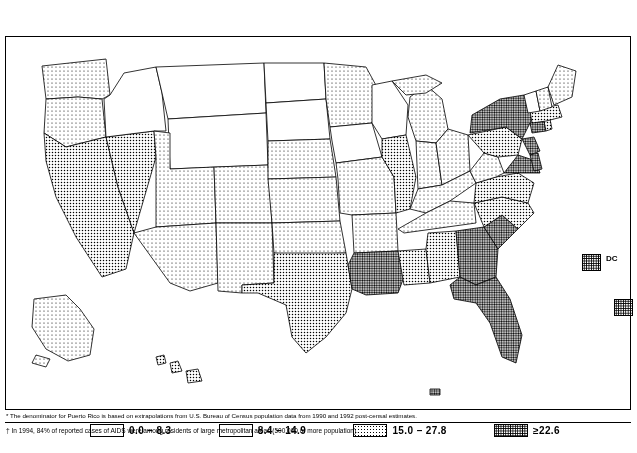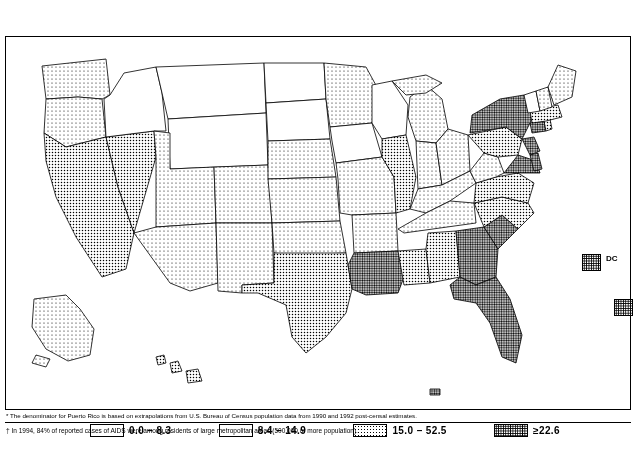--- a/index.html
+++ b/index.html
@@ -219,21 +219,21 @@
       <div class="legend-item">
         <span class="swatch fill-0"></span>
         <span class="lbl">0.0  –   8.3</span>
       </div>
       <div class="legend-item">
         <span class="swatch fill-1"></span>
         <span class="lbl">8.4  –  14.9</span>
       </div>
       <div class="legend-item">
         <span class="swatch fill-2"></span>
-        <span class="lbl">15.0  –  52.5</span>
+        <span class="lbl">15.0  –  27.8</span>
       </div>
       <div class="legend-item">
         <span class="swatch fill-3"></span>
         <span class="lbl">≥22.6</span>
       </div>
     </div>
 
   </div>
 
   <div class="footnote1">* The denominator for Puerto Rico is based on extrapolations from U.S. Bureau of Census population data from  1990 and 1992 post-censal estimates.</div>

